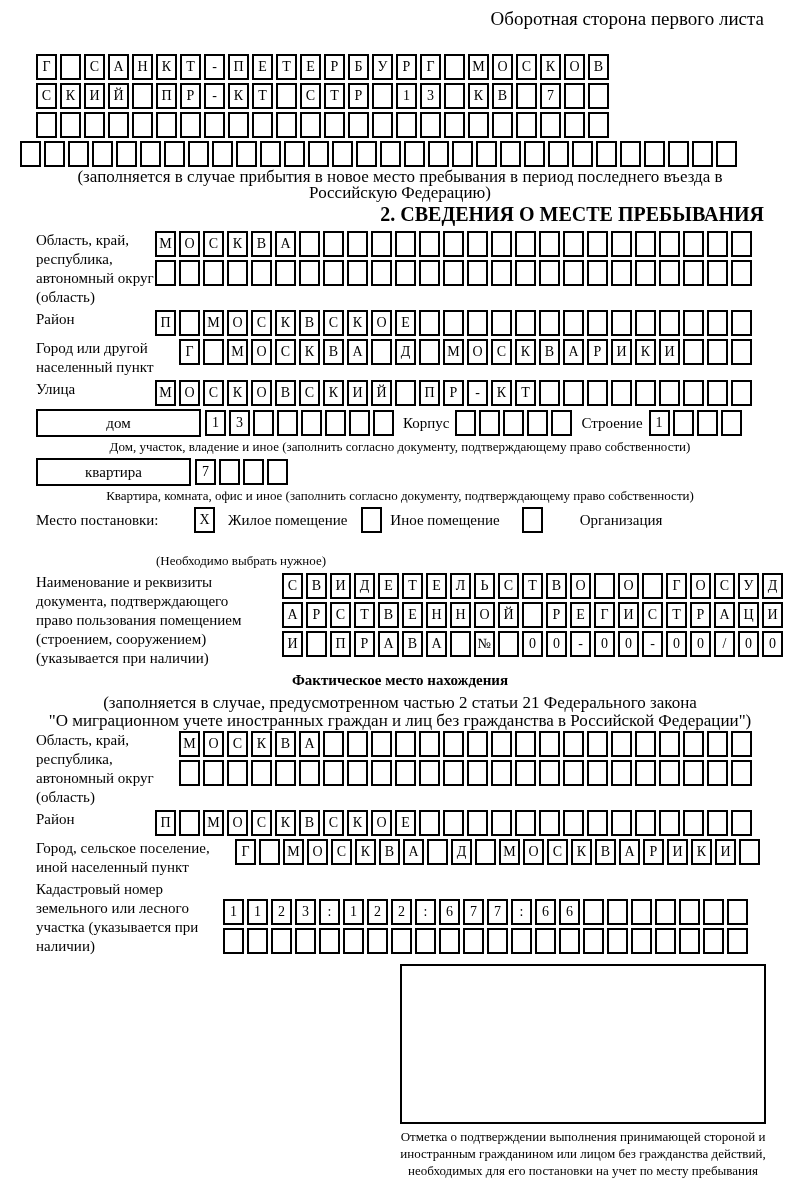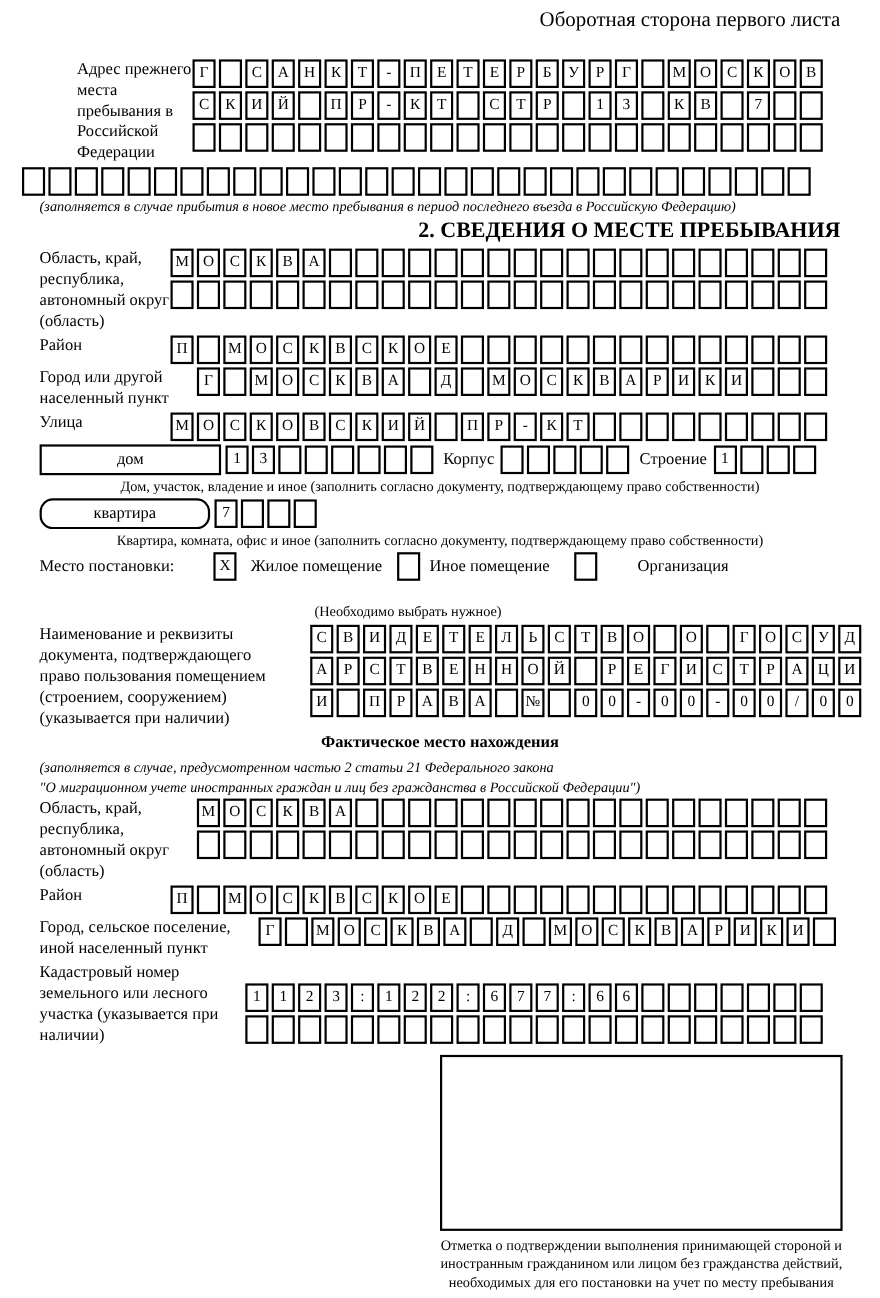--- a/index.html
+++ b/index.html
@@ -21,35 +21,35 @@
   .w199{ width:199px; }
   .w219{ width:219px; }
   .rows{ display:flex; flex-direction:column; gap:3px; }
   .cells{ display:flex; }
   .cell{
     flex:0 0 auto; width:21px; height:26px; margin-right:3px;
     border:2px solid #000; display:flex; align-items:center; justify-content:center;
     font-size:14px;
   }
   .fullrow{ margin-left:-16px; margin-bottom:2px; }
-  .caption{ font-size:13px; line-height:16px; margin-bottom:2px;font-style:italic; }
+  .caption{ font-size:17px; line-height:16px; text-align:center; margin-bottom:2px; }
   .caption-left{ font-size:13px; line-height:16px; text-align:center; margin-bottom:3px; }
   .title{ font-size:20px; font-weight:bold; text-align:right; margin:2px 0 5px 0; }
   .subtitle{ font-size:15px; font-weight:bold; text-align:center; margin:4px 0 6px 0; }
   .house-row{ display:flex; align-items:center; margin-bottom:2px; }
   .vbox{
     border:2px solid #000; height:28px; display:flex; align-items:center; justify-content:center;
     font-size:15px; flex:0 0 auto;
   }
   .house-box{ width:165px; margin-right:4px; }
-  .apt-box{ width:155px; margin-right:4px;border-radius:12px; }
+  .apt-box{ width:155px; margin-right:4px; }
   .inline-lbl{ font-size:15px; flex:0 0 auto; }
   .ml6{ margin-left:6px; margin-right:6px; }
   .stay-row{ display:flex; align-items:center; margin-bottom:1px; }
-  .stay-caption{ margin-left:120px; width:300px; text-align:right; font-size:13px; line-height:16px; margin-bottom:4px;margin-top:20px; }
+  .stay-caption{ margin-left:120px; width:300px; text-align:left; font-size:13px; line-height:16px; margin-bottom:4px;margin-top:20px; }
   .opt-lbl{ margin-left:10px; margin-right:14px;text-align:center; }
   .opt-lbl2{ margin-left:5px; margin-right:22px; }
   .opt-lbl3{ margin-left:34px; }
   .doc-field{ margin-bottom:2px;gap:27px; }
   .cad-rows{ margin-top:19px; }
   .stamp-box{
     margin-left:364px; margin-top:8px; width:366px; height:160px;
     border:2px solid #000; background:#fff;
   }
   .stamp-cap{
@@ -58,21 +58,20 @@
   }
 </style>
 </head>
 <body>
 
 <div class="page">
 
   <div class="hdr">Оборотная сторона первого листа</div>
 
   <div class="field">
-    <div class="lbl w105">Адрес прежнего места пребывания в Российской Федерации</div>
     <div class="rows">
       <div class="cells">
           <span class="cell">Г</span>
           <span class="cell"></span>
           <span class="cell">С</span>
           <span class="cell">А</span>
           <span class="cell">Н</span>
           <span class="cell">К</span>
           <span class="cell">Т</span>
           <span class="cell">-</span>

